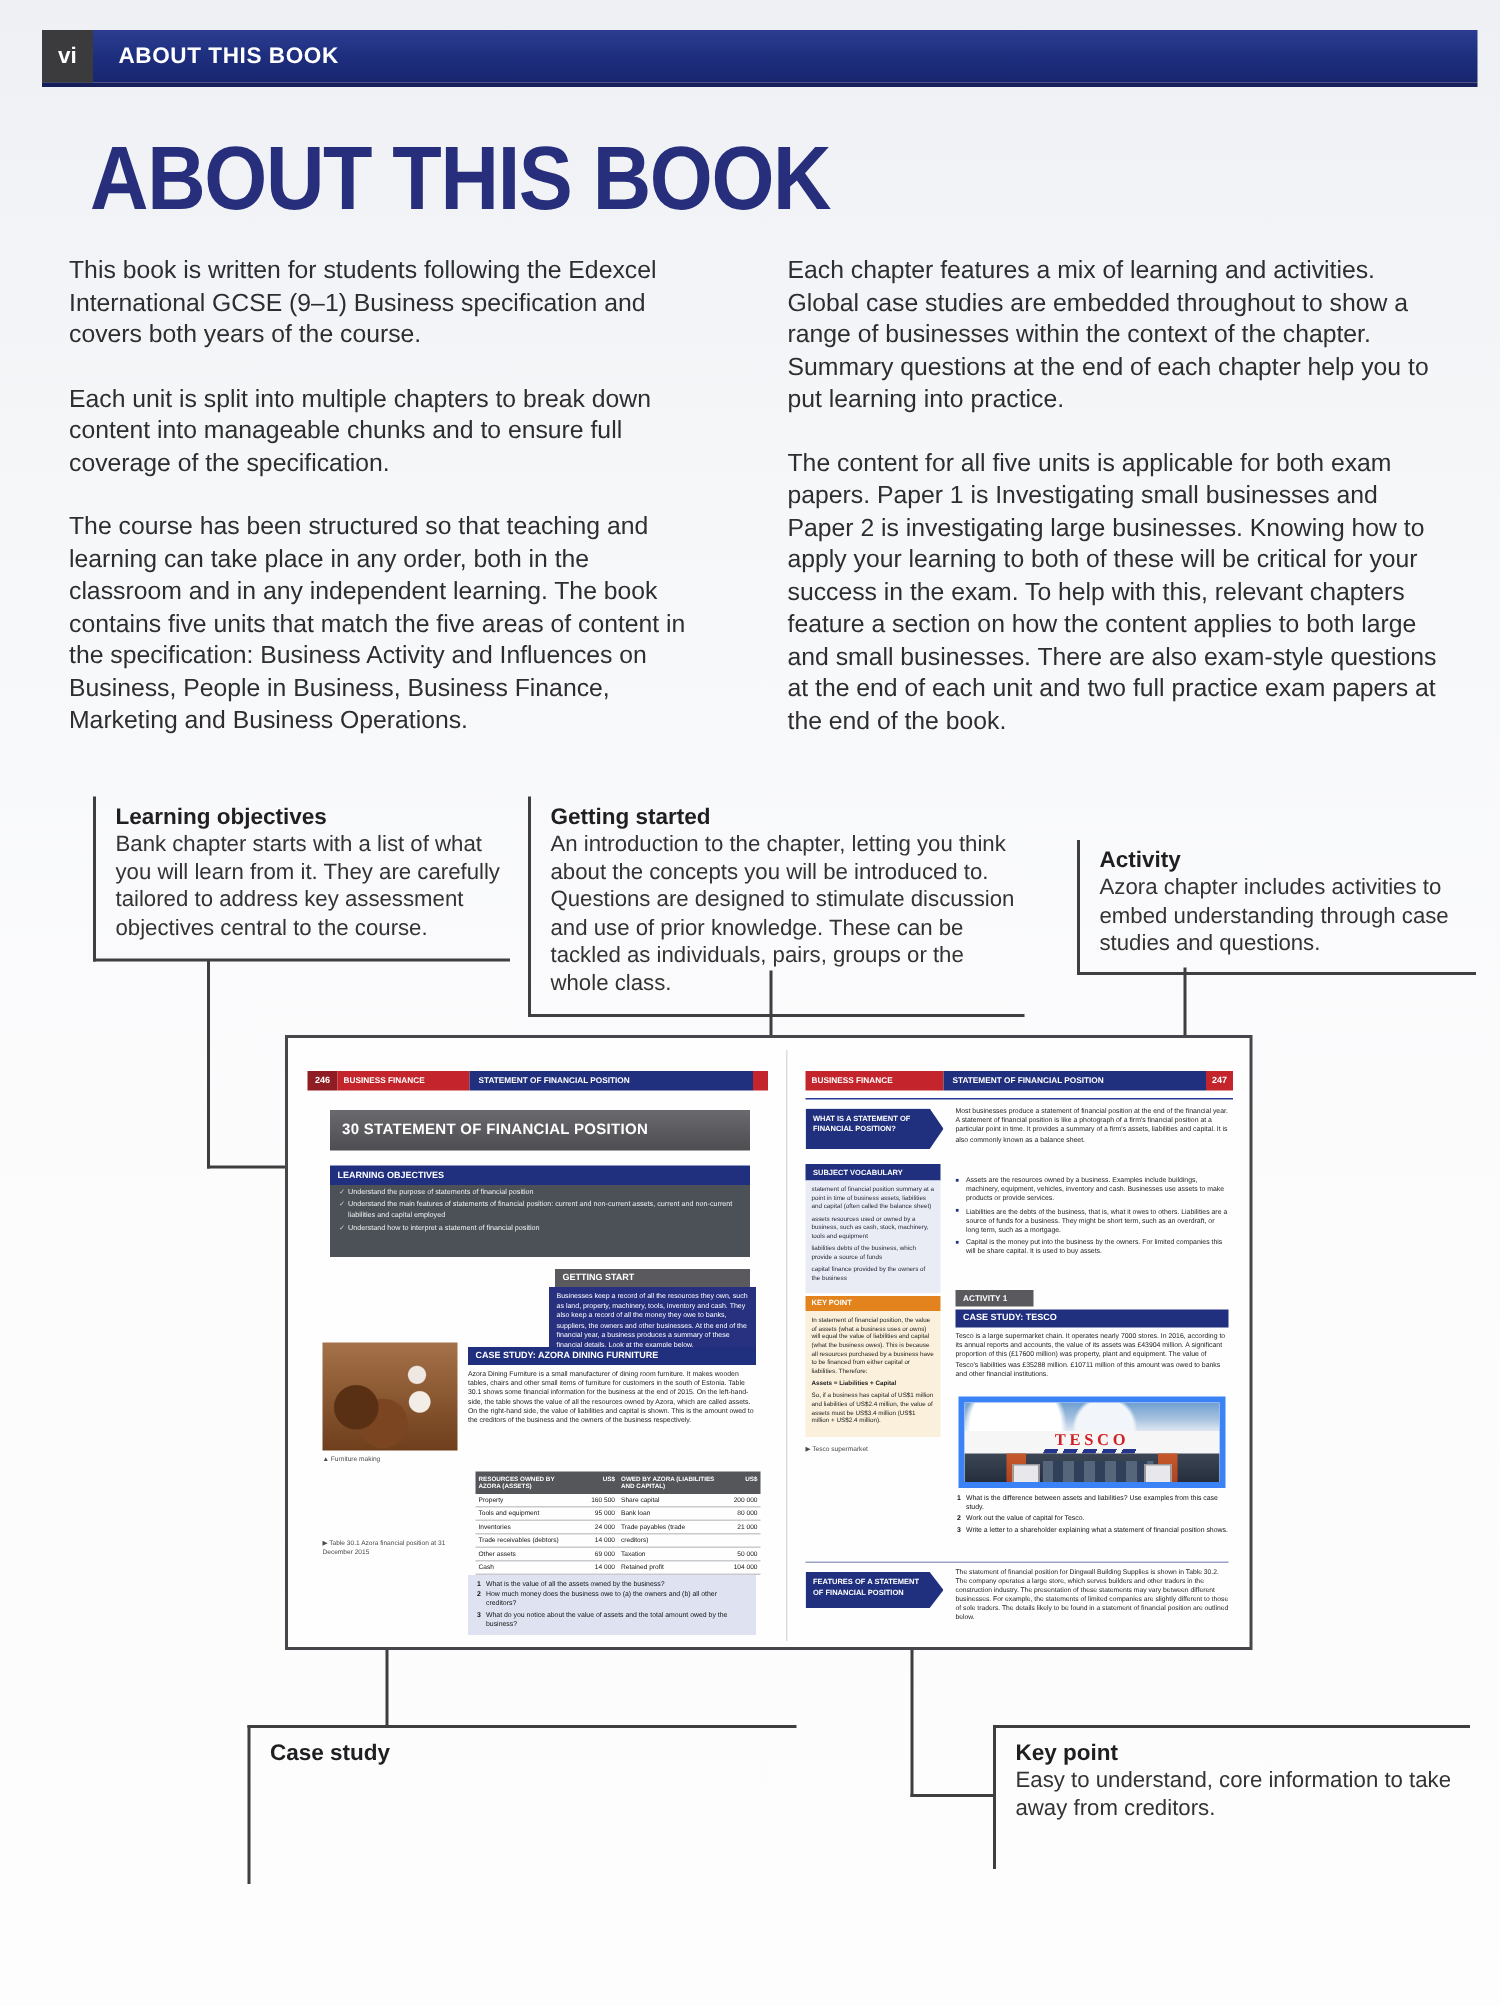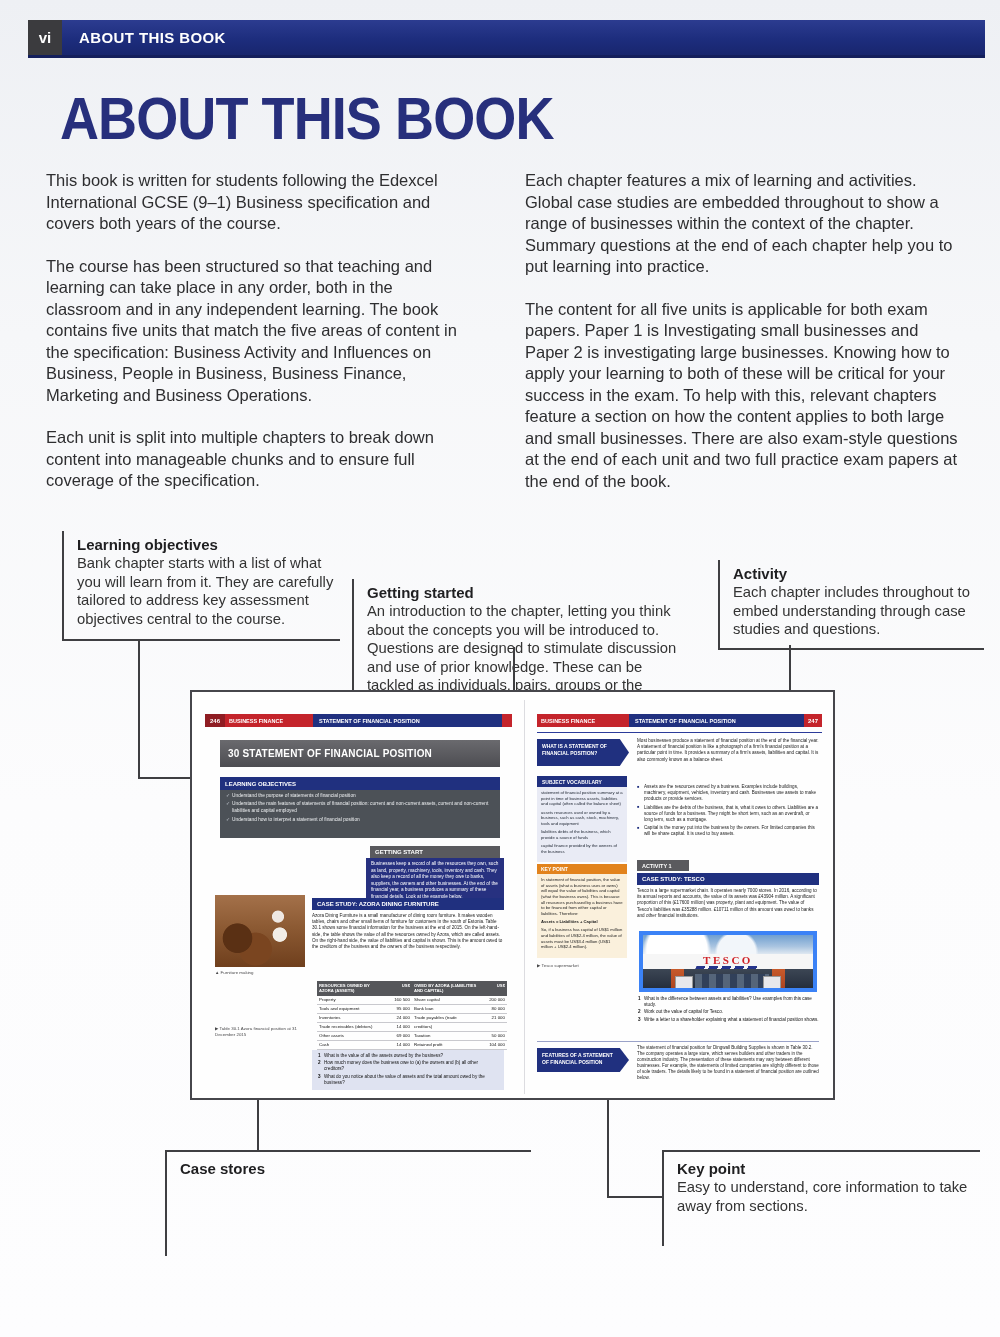--- a/index.html
+++ b/index.html
@@ -119,46 +119,46 @@
 
 <div class="abs hdr-bar">
   <div class="vi-box">vi</div>
   <div class="hdr-title">ABOUT THIS BOOK</div>
 </div>
 
 <div class="abs big-title"><span>ABOUT THIS BOOK</span></div>
 
 <div class="abs col col1">
     <p>This book is written for students following the Edexcel International GCSE (9–1) Business specification and covers both years of the course.</p>
+    <p>Each unit is split into multiple chapters to break down content into manageable chunks and to ensure full coverage of the specification.</p>
     <p>The course has been structured so that teaching and learning can take place in any order, both in the classroom and in any independent learning. The book contains five units that match the five areas of content in the specification: Business Activity and Influences on Business, People in Business, Business Finance, Marketing and Business Operations.</p>
-    <p>Each unit is split into multiple chapters to break down content into manageable chunks and to ensure full coverage of the specification.</p>
   </div>
 <div class="abs col col2">
     <p>Each chapter features a mix of learning and activities. Global case studies are embedded throughout to show a range of businesses within the context of the chapter. Summary questions at the end of each chapter help you to put learning into practice.</p>
     <p>The content for all five units is applicable for both exam papers. Paper 1 is Investigating small businesses and Paper 2 is investigating large businesses. Knowing how to apply your learning to both of these will be critical for your success in the exam. To help with this, relevant chapters feature a section on how the content applies to both large and small businesses. There are also exam-style questions at the end of each unit and two full practice exam papers at the end of the book.</p>
   </div>
 
 <div class="abs callout b" style="left:62px;top:531px;width:278px;padding:5px 0 11px 13px;">
   <div class="co-title">Learning objectives</div>
   <div class="co-body">Bank chapter starts with a list of what you will learn from it. They are carefully tailored to address key assessment objectives central to the course.</div>
 </div>
-<div class="abs callout b" style="left:352px;top:531px;width:331px;padding:5px 0 10px 13px;margin-top:48px;">
+<div class="abs callout b" style="left:352px;top:531px;width:331px;padding:5px 0 10px 13px;">
   <div class="co-title">Getting started</div>
   <div class="co-body">An introduction to the chapter, letting you think about the concepts you will be introduced to. Questions are designed to stimulate discussion and use of prior knowledge. These can be tackled as individuals, pairs, groups or the whole class.</div>
 </div>
 <div class="abs callout b" style="left:718px;top:560px;width:266px;padding:5px 0 9px 13px;">
   <div class="co-title">Activity</div>
-  <div class="co-body">Each chapter includes throughout to embed understanding through case studies and questions.</div>
+  <div class="co-body">Azora chapter includes activities to embed understanding through case studies and questions.</div>
 </div>
 <div class="abs callout t" style="left:165px;top:1150px;width:366px;height:106px;padding:8px 0 0 13px;">
-  <div class="co-title">Case stores</div>
+  <div class="co-title">Case study</div>
 </div>
 <div class="abs callout t" style="left:662px;top:1150px;width:318px;height:96px;padding:8px 0 0 13px;">
   <div class="co-title">Key point</div>
-  <div class="co-body">Easy to understand, core information to take away from sections.</div>
+  <div class="co-body">Easy to understand, core information to take away from creditors.</div>
 </div>
 
 <div class="abs cline" style="left:138px;top:640px;width:2px;height:139px;"></div>
 <div class="abs cline" style="left:138px;top:777px;width:70px;height:2px;"></div>
 <div class="abs cdot" style="left:201px;top:771px;"></div>
 
 <div class="abs cline" style="left:513px;top:647px;width:2px;height:203px;"></div>
 <div class="abs cline" style="left:501px;top:848px;width:14px;height:2px;"></div>
 <div class="abs cdot" style="left:492px;top:842px;"></div>
 

